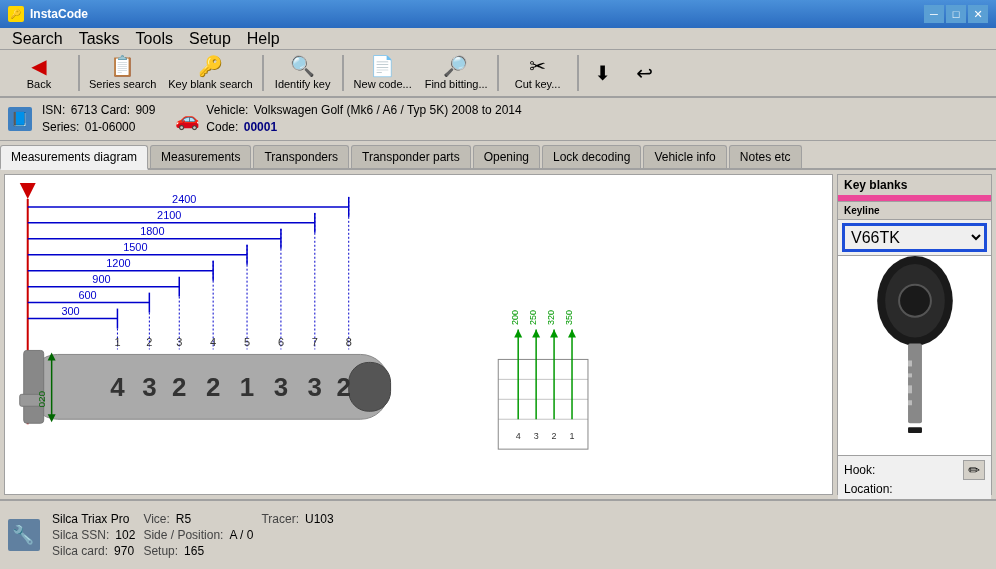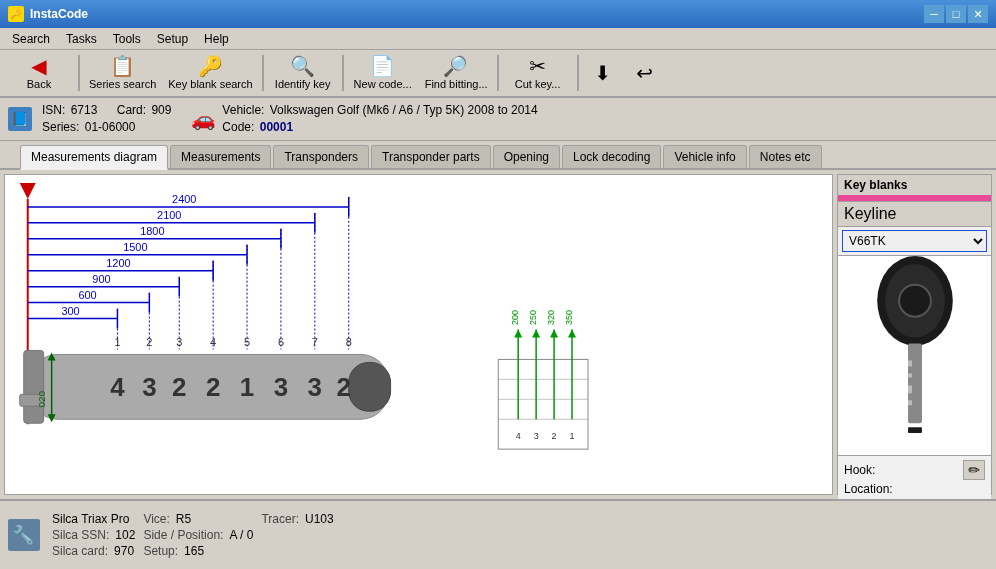--- a/index.html
+++ b/index.html
@@ -23,21 +23,21 @@
 
     
     .menu-bar {
       background: #d4d0c8;
       height: 22px;
       display: flex;
       align-items: center;
       padding: 0 4px;
       border-bottom: 1px solid #a0a0a0;
     }
-    .menu-item { padding: 2px 8px; cursor: pointer; font-size: 12px; }
+    .menu-item { padding: 2px 8px; cursor: pointer; font-size: 16px; }
 
     
     .toolbar {
       background: #d4d0c8;
       height: 48px;
       display: flex;
       align-items: center;
       padding: 2px 4px;
       gap: 2px;
       border-bottom: 2px solid #a0a0a0;
@@ -71,21 +71,21 @@
     .info-section { display: flex; flex-direction: column; font-size: 12px; }
     .info-section span { line-height: 1.4; }
     .info-icon { width: 24px; height: 24px; background: #4080c0; border-radius: 2px; display: flex; align-items: center; justify-content: center; color: white; font-size: 14px; margin-right: 4px; }
     .code-bold { font-weight: bold; color: #000080; }
 
     
     .tabs {
       background: #d4d0c8;
       display: flex;
       align-items: flex-end;
-      padding: 4px 20px 0;
+      padding: 4px 0 0;
       border-bottom: 2px solid #a0a0a0;
       text-align: center;
     }
     .tab {
       padding: 4px 10px;
       border: 1px solid #a0a0a0;
       border-bottom: none;
       background: #c0bdb5;
       cursor: pointer;
       font-size: 12px;
@@ -110,22 +110,22 @@
       background: #f0f0f0;
       border: 1px solid #a0a0a0;
       margin: 4px 4px 4px 0;
       display: flex;
       flex-direction: column;
     }
     .panel-title { background: #d4d0c8; padding: 3px 6px; font-size: 12px; font-weight: bold; border-bottom: 6px solid #ec4899; }
     .panel-list { flex: 1; overflow-y: auto; background: white; }
     .panel-list-item { padding: 2px 6px; font-size: 11px; cursor: pointer; }
     .panel-list-item.selected { background: #316ac5; color: white; }
-    .keyline-label { padding: 3px 6px; font-size: 16px; font-weight: normal; background: #d4d0c8; border-top: 1px solid #a0a0a0; border-bottom: 1px solid #a0a0a0; }
-    .keyline-select { width: 100%; border: 1px solid #1d4ed8; font-size: 12px; padding: 2px; }
+    .keyline-label { padding: 3px 6px; font-size: 10px; font-weight: bold; background: #d4d0c8; border-top: 1px solid #a0a0a0; border-bottom: 1px solid #a0a0a0; }
+    .keyline-select { width: 100%; border: 3px solid #1d4ed8; font-size: 16px; padding: 2px; }
     .key-image-area { flex: 1; background: white; display: flex; flex-direction: column; align-items: center; justify-content: center; border-top: 1px solid #a0a0a0; position: relative; min-height: 200px; }
     .hook-area { padding: 4px 6px; background: #f0f0f0; border-top: 1px solid #a0a0a0; }
     .hook-row { display: flex; align-items: center; gap: 0; font-size: 12px; margin-bottom: 2px; }
     .edit-btn { width: 22px; height: 20px; background: #d4d0c8; border: 1px solid #a0a0a0; cursor: pointer; display: flex; align-items: center; justify-content: center; font-size: 14px; }
 
     
     .status-bar {
       background: #d4d0c8;
       height: 70px;
       border-top: 2px solid #a0a0a0;
@@ -225,21 +225,21 @@
   </div>
 </div>
 
 <div class="info-bar">
   <div style="display:flex;align-items:center;gap:6px;">
     <div class="info-icon">📘</div>
     <div class="info-section">
       <span>
         <span style="margin-right:2px;">ISN:</span>
         <span>6713</span>
-        <span style="margin-left:16px;margin-right:2px;">Card:</span>
+        <span style="margin-right:2px;">Card:</span>
         <span>909</span>
       </span>
       <span>
         <span style="margin-right:2px;">Series:</span>
         <span>01-06000</span>
       </span>
     </div>
   </div>
   <div style="display:flex;align-items:center;gap:6px;">
     <div style="font-size:20px;">🚗</div>

